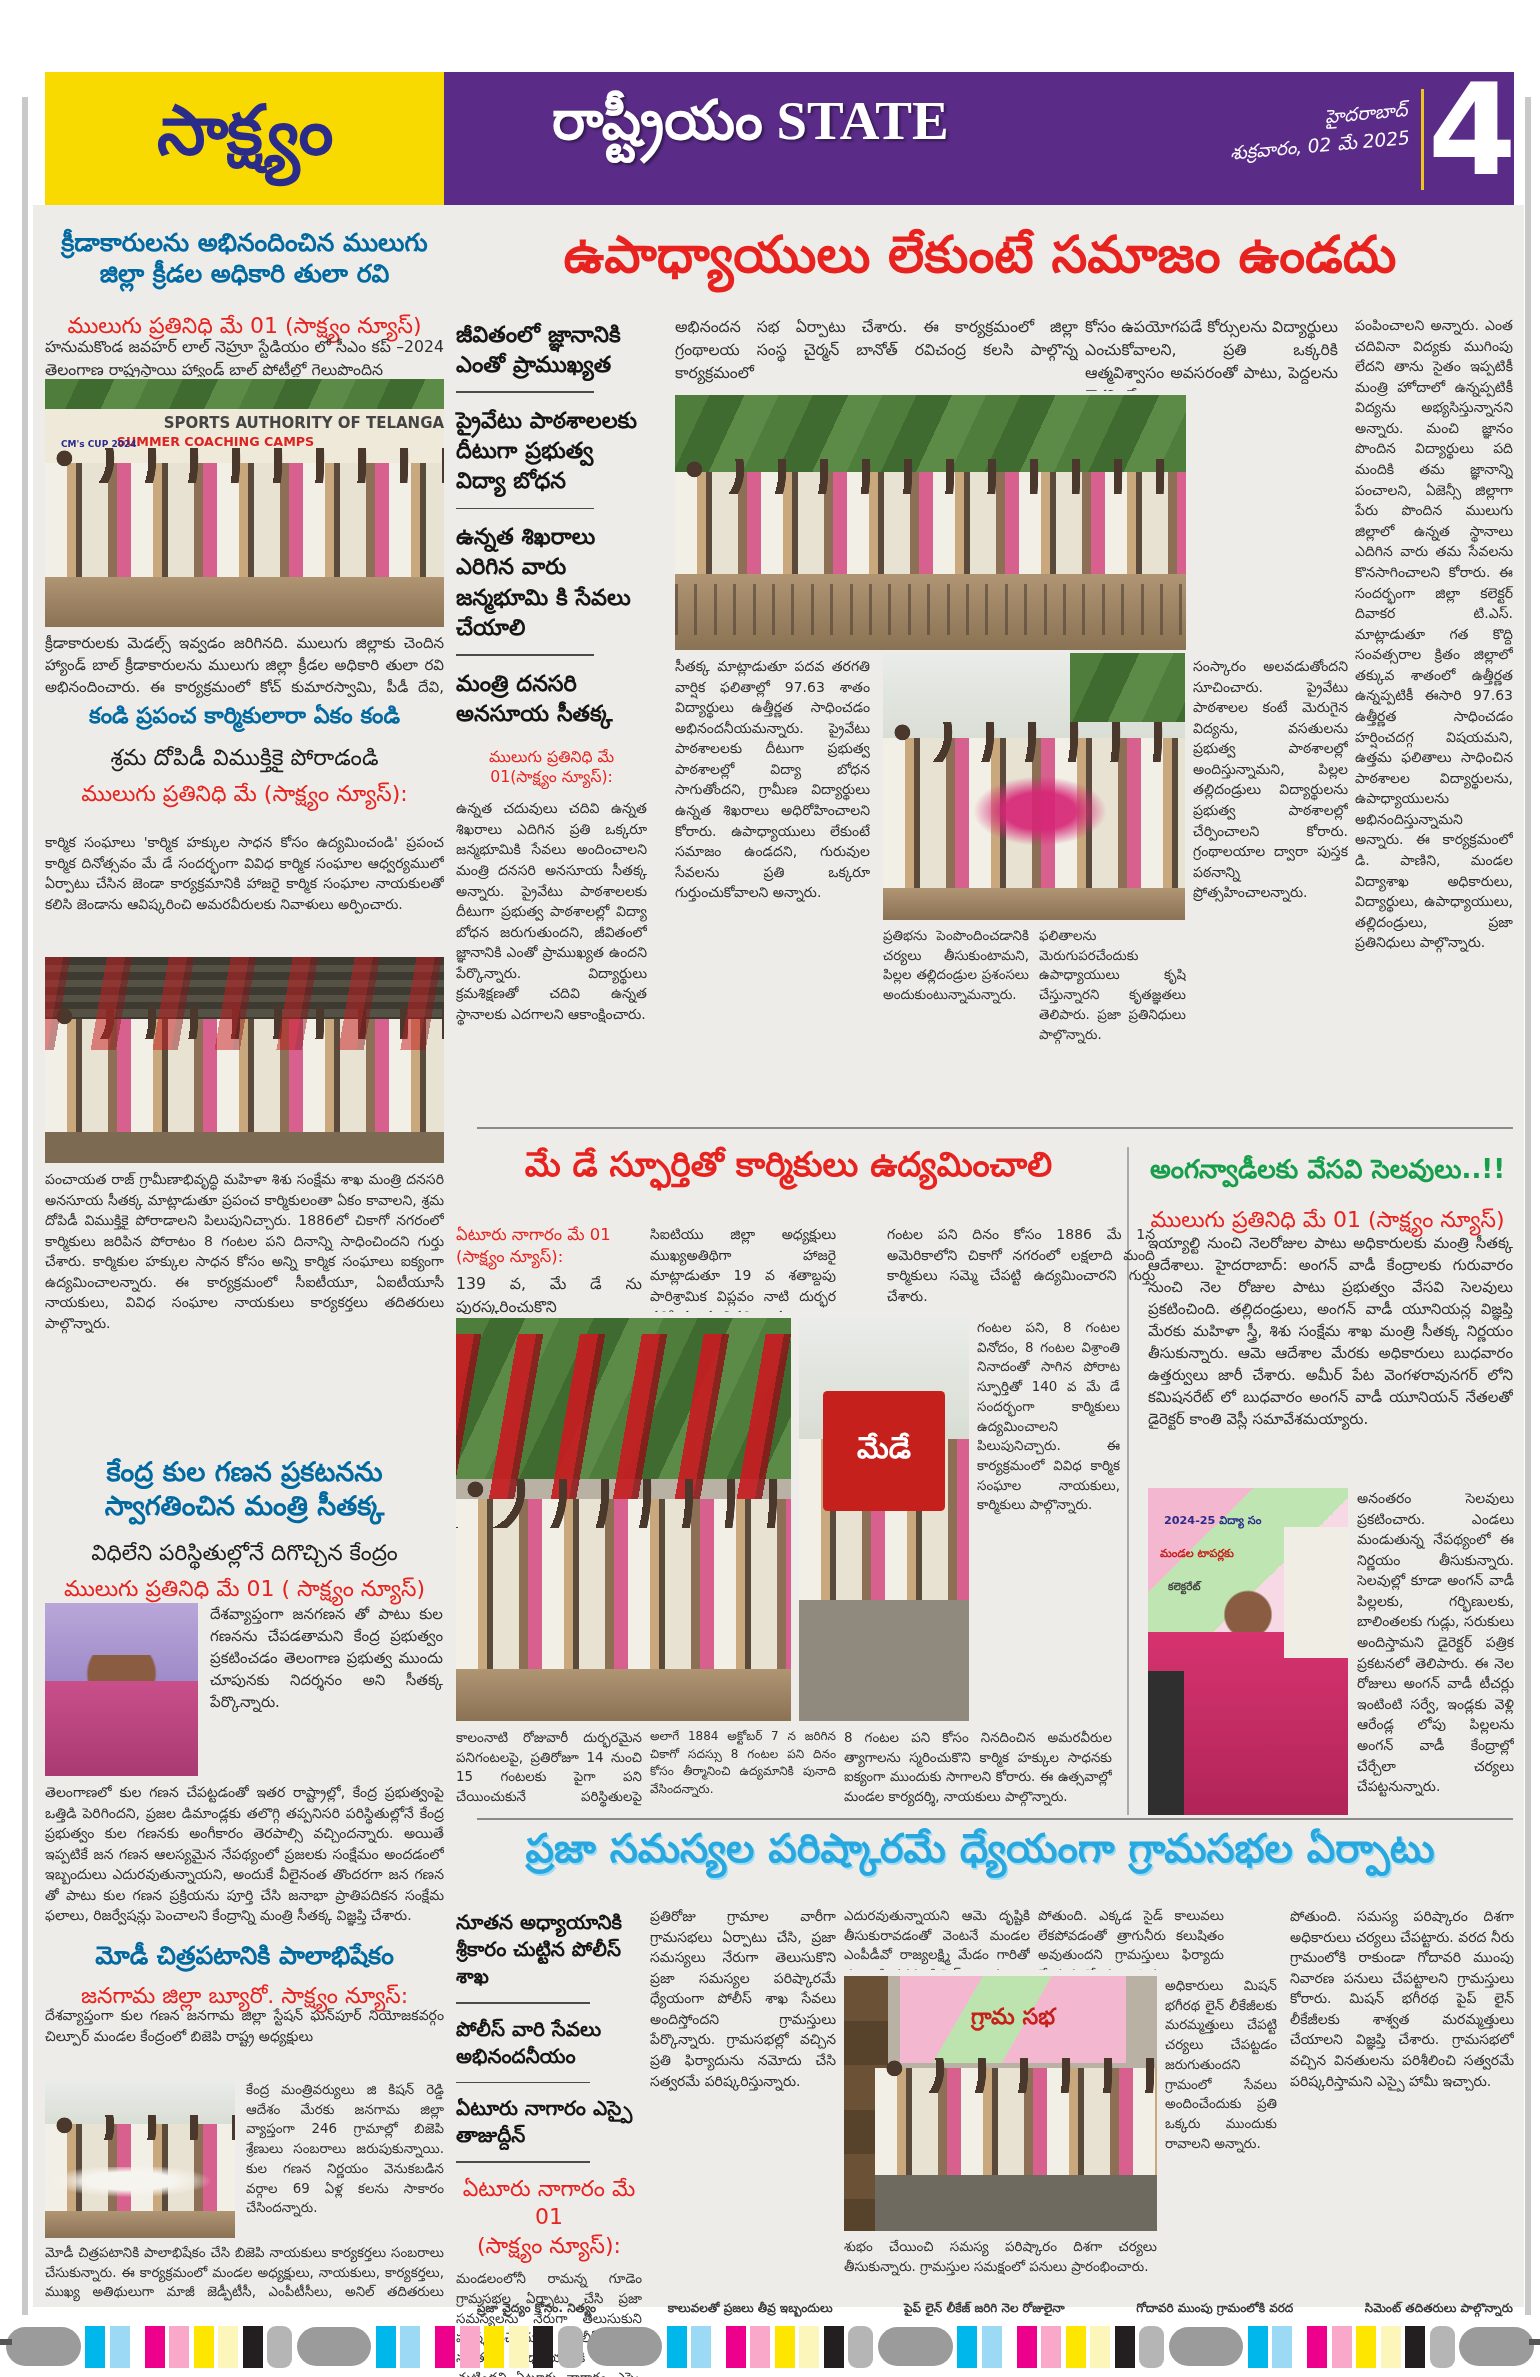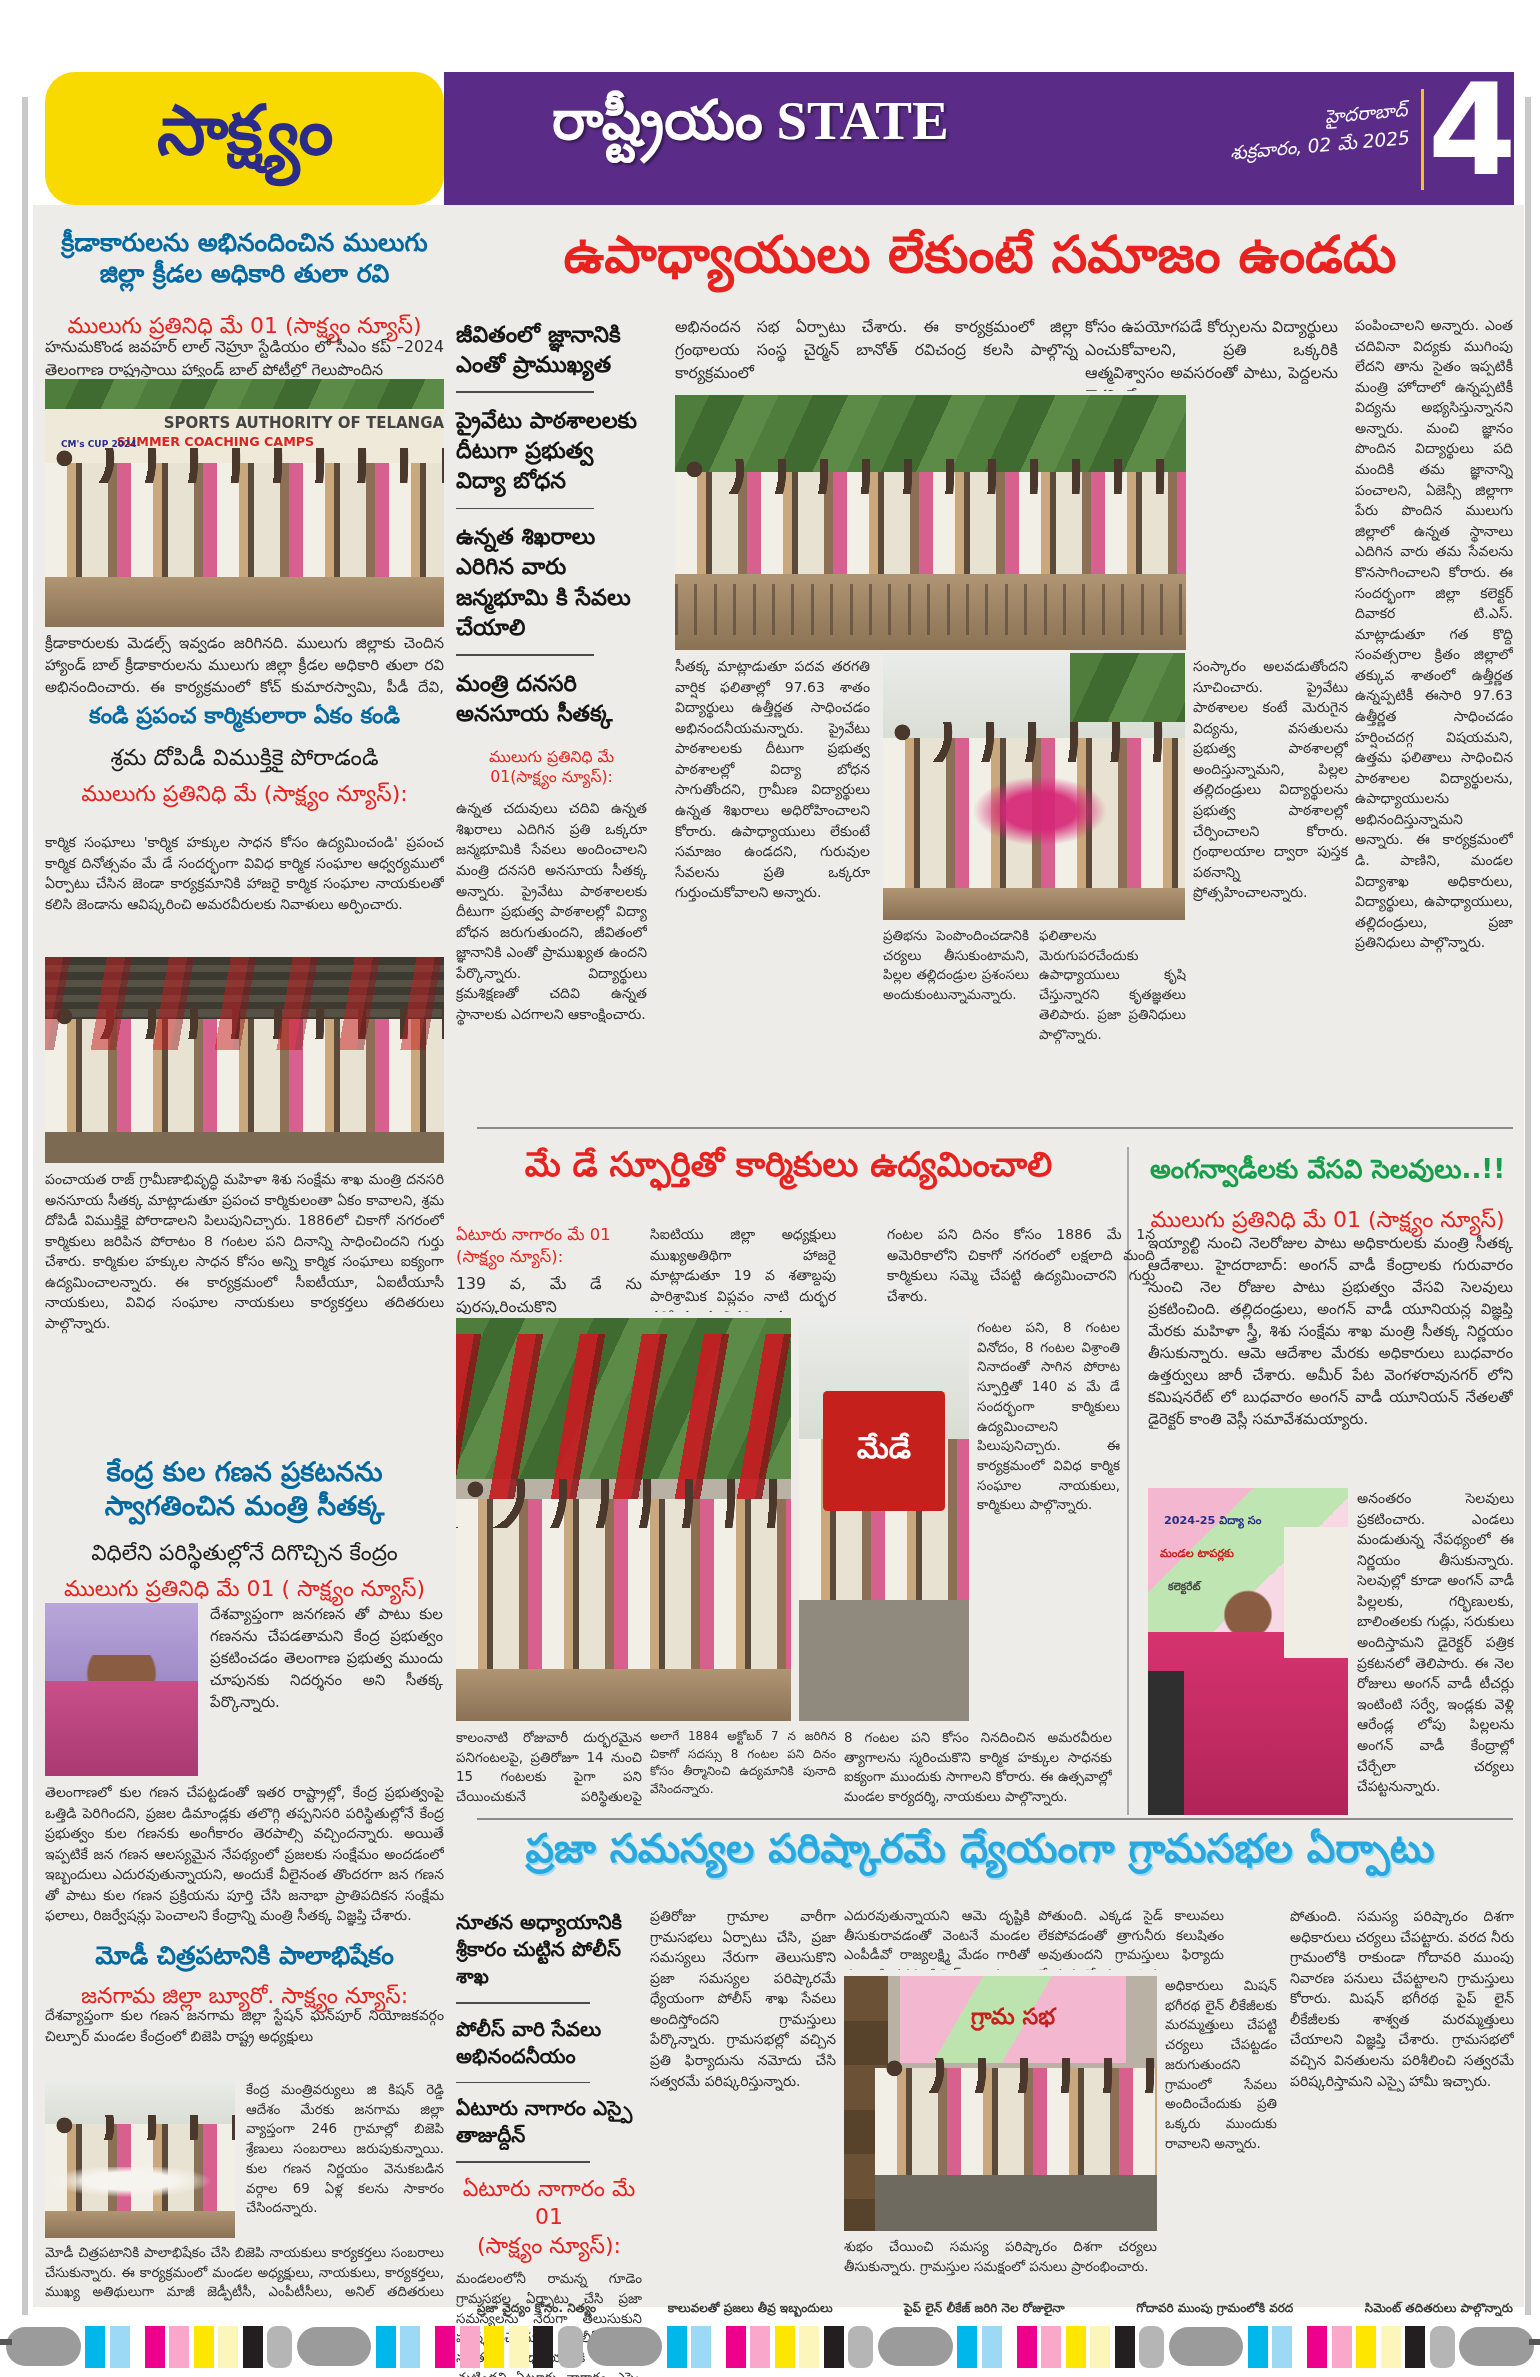--- a/index.html
+++ b/index.html
@@ -2,21 +2,21 @@
 <html style="font-size:12px"><head>
 <meta charset="utf-8">
 <style>
   html,body{margin:0;padding:0;background:#ffffff;}
   #page{position:relative;width:1541px;height:2377px;background:#ffffff;overflow:hidden;
         font-family:"DejaVu Sans","Liberation Sans",sans-serif;color:#2e2e2e;}
   .abs{position:absolute;}
   .content-bg{left:33px;top:205px;width:1491px;height:2102px;background:#edecE8;}
   .edge{width:6px;background:#c9c9c9;}
   
-  .yellowbox{left:45px;top:72px;width:399px;height:133px;background:#f8d900;display:flex;align-items:center;justify-content:center;border-radius:30px;}
+  .yellowbox{left:45px;top:72px;width:399px;height:133px;background:#f8d900;display:flex;align-items:center;justify-content:center;}
   .brand{font-size:69px;font-weight:800;color:#2b2b8a;letter-spacing:-1.5px;}
   .purpleband{left:444px;top:72px;width:1070px;height:133px;background:#5a2c88;}
   .section-title{left:552px;top:89px;width:522px;font-size:55px;font-weight:800;color:#ffffff;
       font-family:"Liberation Serif","DejaVu Serif",serif;text-shadow:2.2px 2.2px 3px rgba(0,0,0,.45);white-space:nowrap;}
   .dateblock{left:1223px;top:104px;width:186px;color:#ffffff;font-size:18.6px;font-style:italic;
       text-align:right;transform:rotate(-5deg);line-height:1.5;}
   .pgline{left:1421px;top:89px;width:3px;height:101px;background:#f0c420;}
   .pgnum{left:1428px;top:67px;width:85px;font-size:127px;font-weight:800;color:#ffffff;line-height:1;}
   
   .h-blue{color:#0369a1;font-weight:800;text-align:center;line-height:1.25;}

